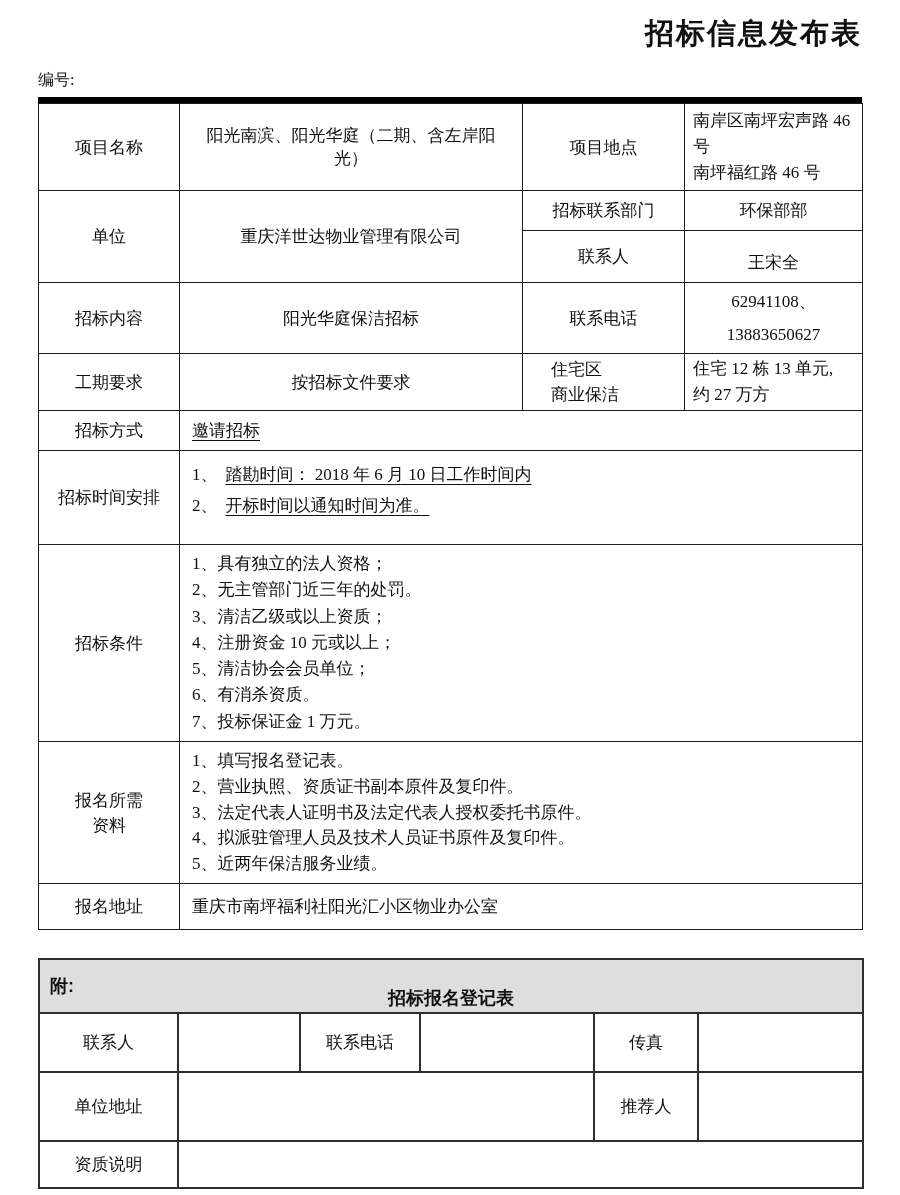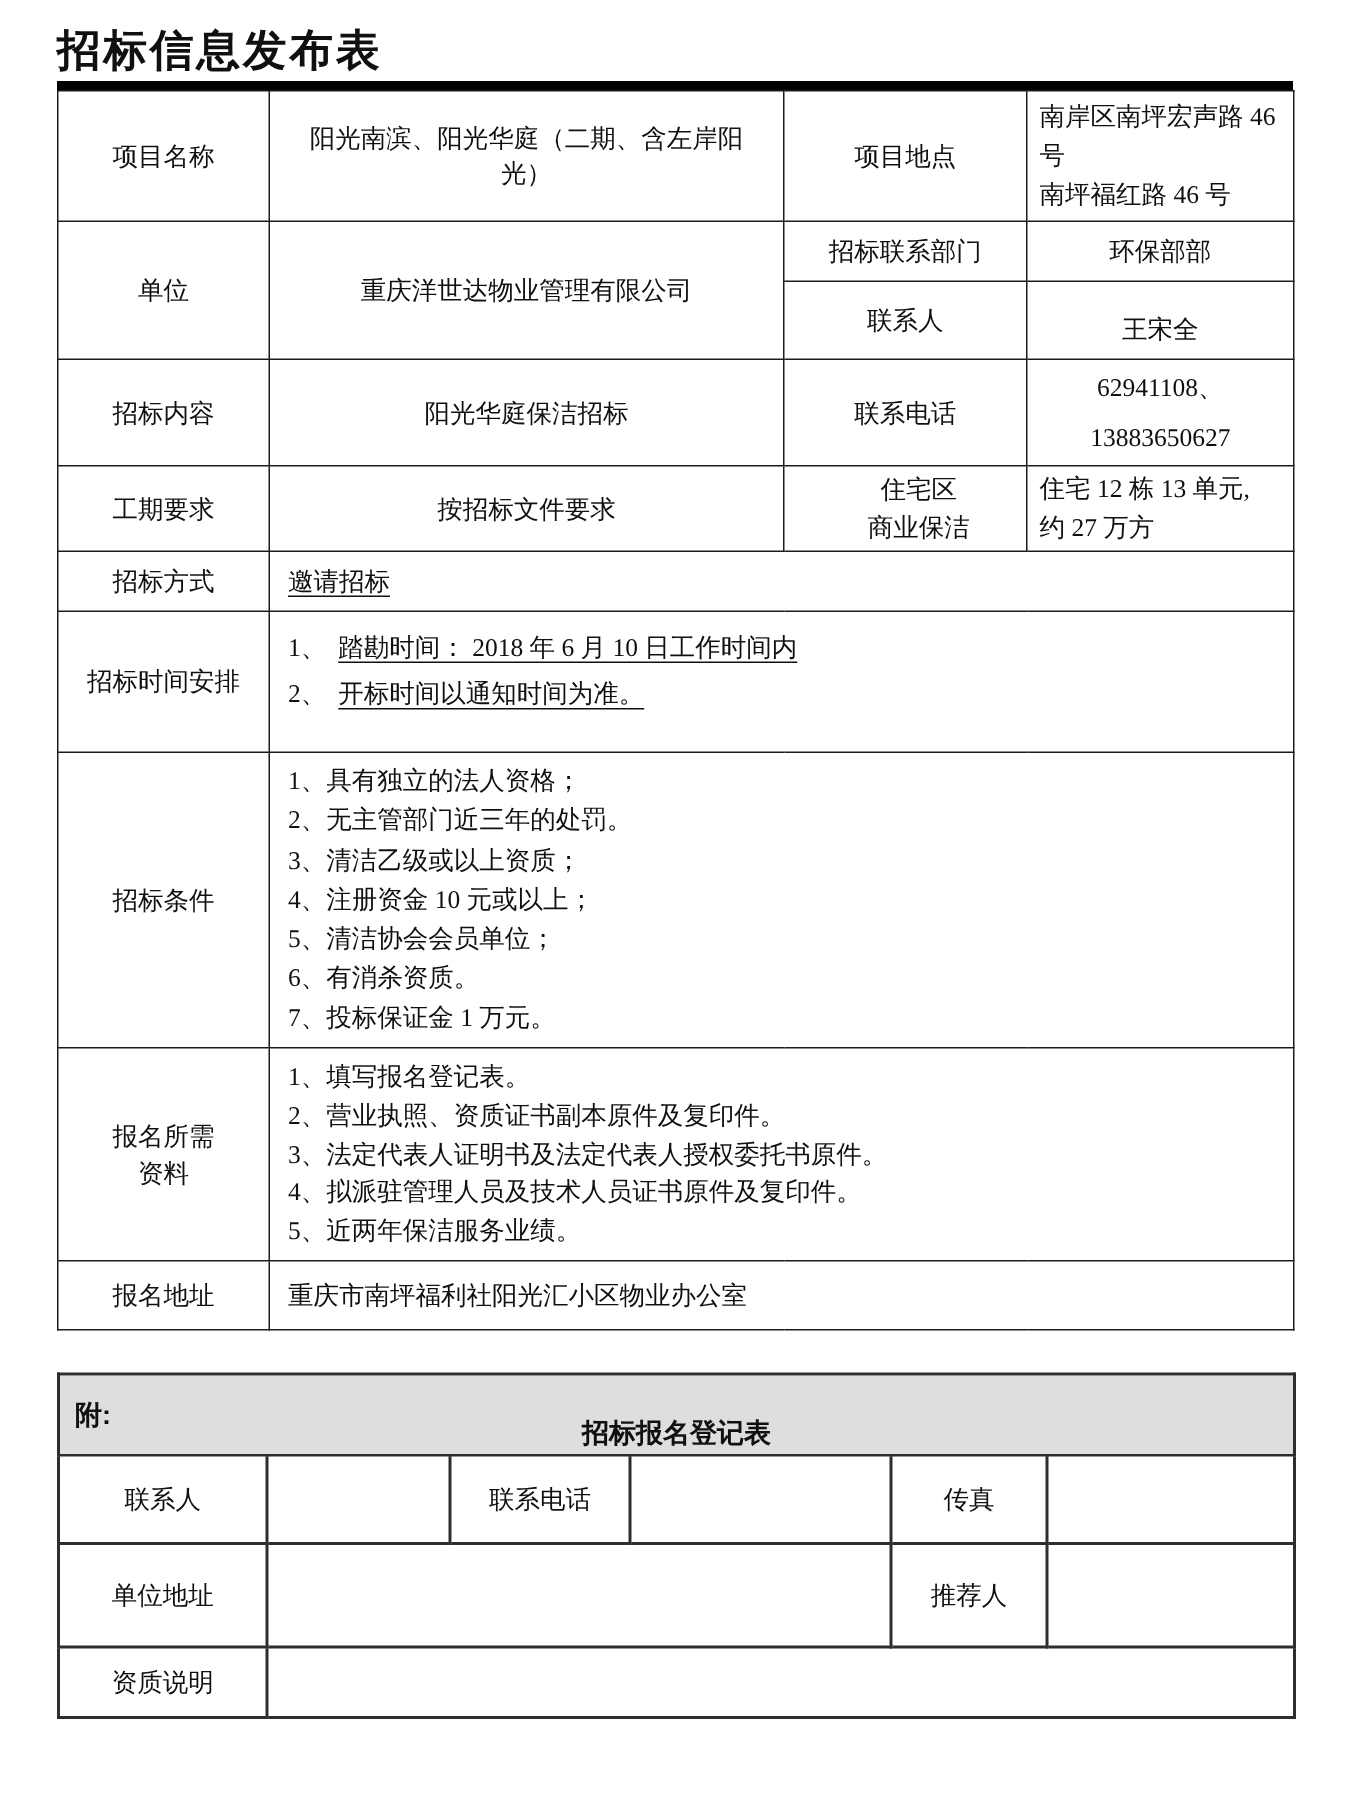--- a/index.html
+++ b/index.html
@@ -8,21 +8,21 @@
     width:900px; height:1195px;
     font-family:"Liberation Serif","DejaVu Serif",serif;
     color:#101010;
     overflow:hidden;
   }
   .page { padding:0 38px; }
 
   .doc-title {
     font-family:Liberation Mono, monospace;
     font-weight:700; font-size:29px; letter-spacing:2px;
-    text-align:left; padding-top:14px;
+    text-align:right; padding-top:14px;
   }
   .serial-line { font-size:16px; margin-top:16px; margin-bottom:6px; }
   .bar { background:#000000; }
   .bar-top { height:6px; }
 
   table { width:824px; border-collapse:collapse; table-layout:fixed; }
 
   
   table.main td {
     border:1px solid #1c1c1c;
@@ -35,21 +35,21 @@
     font-family:"Liberation Sans","DejaVu Sans",sans-serif;
     font-weight:400; text-align:center; font-size:17px;
     line-height:25px;
   }
   .center { text-align:center; }
   .vtop { vertical-align:top !important; }
   .vbottom { vertical-align:bottom !important; }
   .u { text-decoration:underline; text-underline-offset:4px; }
   .addr-cell { line-height:26px; padding:4px 8px !important; }
   .phone-cell { line-height:33px; }
-  .area-lbl { text-align:center; padding-left:28px !important; line-height:25px; }
+  .area-lbl { text-align:left; padding-left:28px !important; line-height:25px; }
   .area-val { line-height:26px; }
   .method-val { padding-left:12px !important; }
   .time-cell { padding:8px 12px !important; }
   .time-line { line-height:31px; }
   .time-line .no { margin-right:8px; }
   .cond-cell { padding:6px 12px !important; }
   .cond-line { line-height:26.3px; }
   .mat-line { line-height:25.8px; }
   .contact-cell { padding-top:20px !important; padding-bottom:8px !important; }
 
@@ -78,20 +78,21 @@
     font-weight:700; font-size:18px;margin-top:24px;
   }
 </style>
 </head>
 <body>
 
 <div class="page">
 
   <div class="doc-title">招标信息发布表</div>
 
+  <div class="serial-line">编号:</div>
 
   <div class="bar bar-top"></div>
 
   <table class="main">
     <colgroup>
         <col style="width:141px">
         <col style="width:343px">
         <col style="width:162px">
         <col style="width:178px">
       </colgroup>

